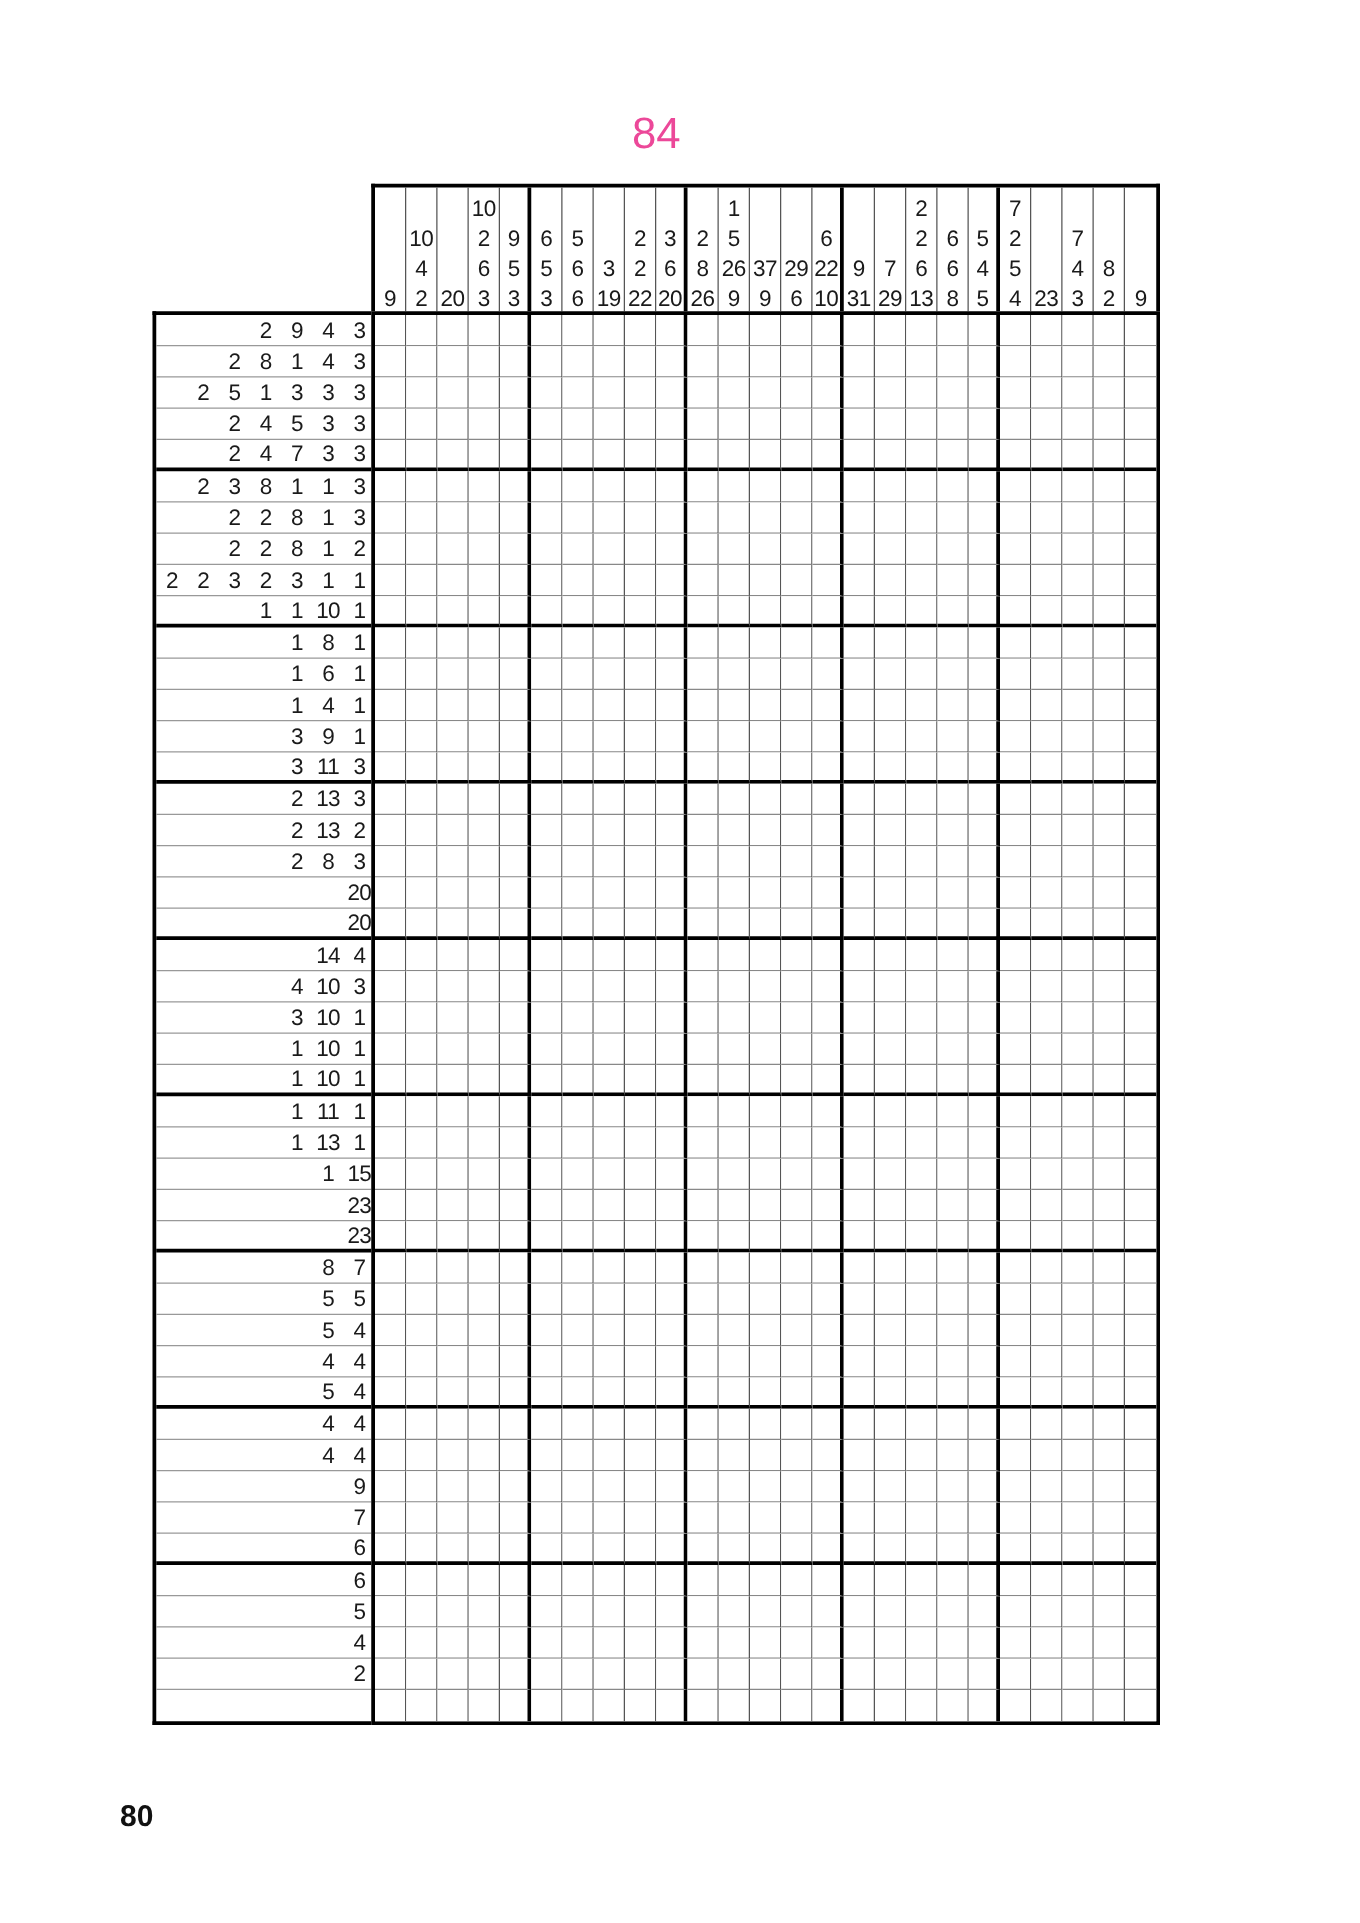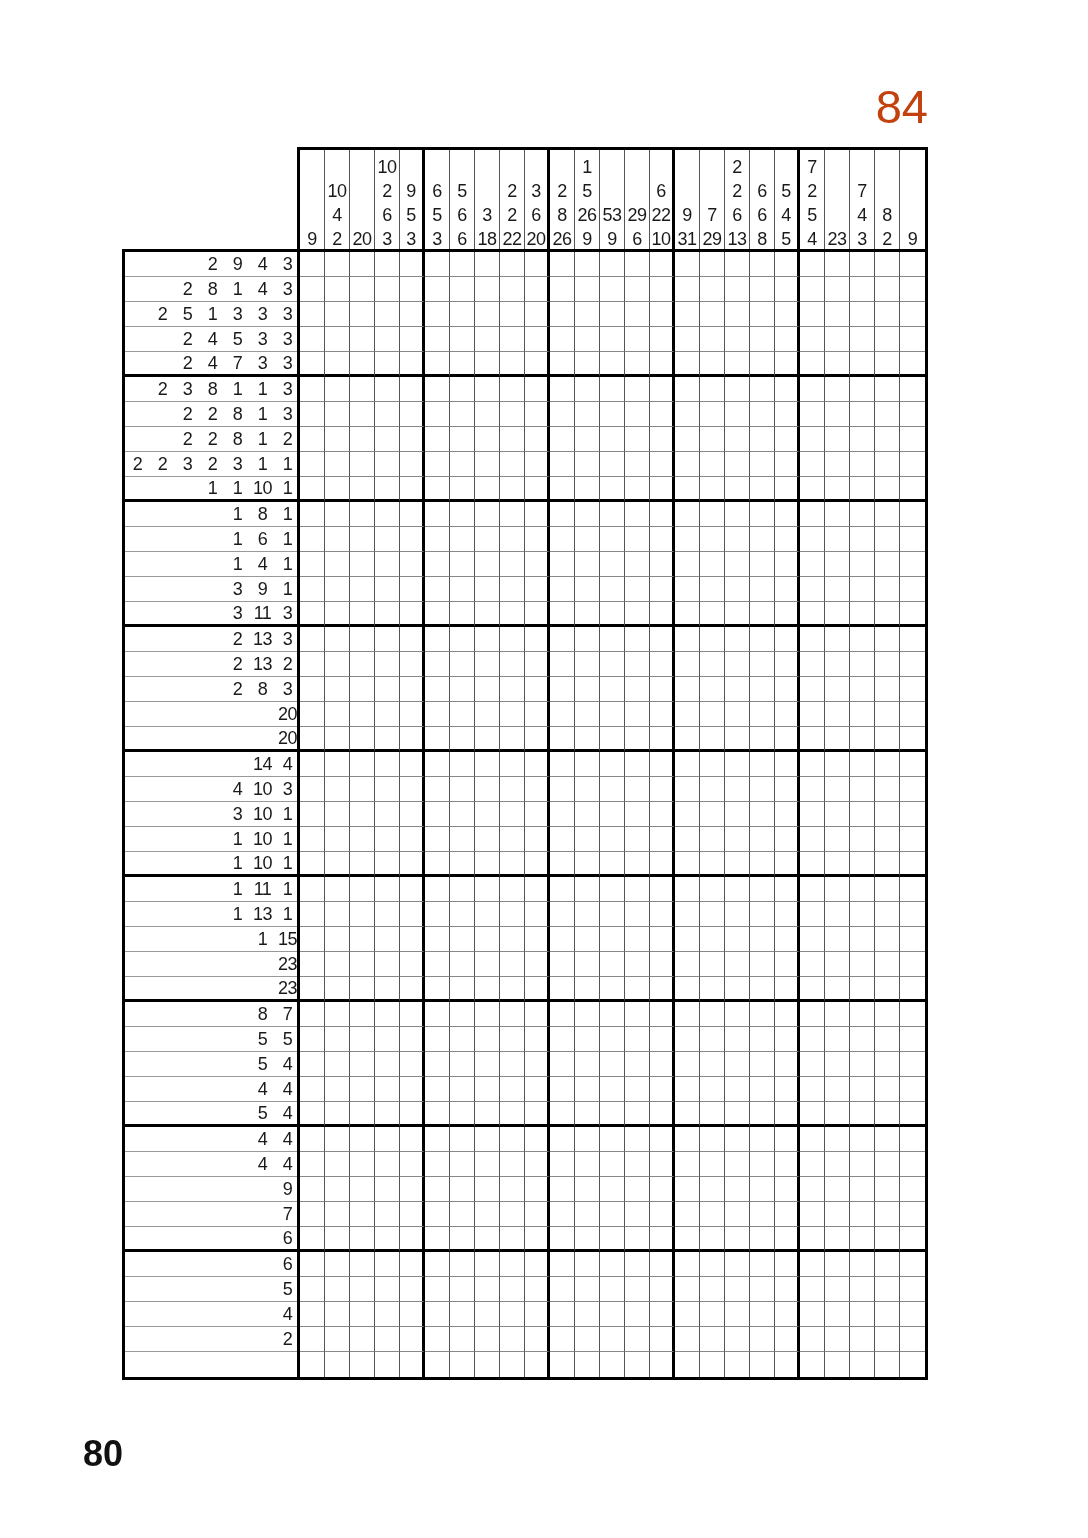--- a/index.html
+++ b/index.html
@@ -6,29 +6,29 @@
   .page{
     position:relative;
     width:1088px;height:1538px;
     background:#ffffff;
     font-family:"Liberation Sans","DejaVu Sans",sans-serif;
     overflow:hidden;
   }
   .title{
     position:absolute;
     left:122px;top:86px;width:806px;
-    text-align:right;
-    font-size:47px;line-height:42px;
+    text-align:center;
+    font-size:35px;line-height:42px;
     font-weight:300;
-    color:#c2410c;
+    color:#ec4899;
   }
   .page-number{
     position:absolute;
-    left:83px;top:1438px;
-    font-size:36px;line-height:32px;
+    left:96px;top:1438px;
+    font-size:24px;line-height:32px;
     font-weight:600;
     color:#111111;
   }
   
   .col-clues{
     position:absolute;
     left:297px;top:147px;
     width:631px;height:105px;
     box-sizing:border-box;
     border:3px solid #000;
@@ -135,21 +135,21 @@
         <div class="col-num">5</div>
         <div class="col-num">3</div>
       </div>
       <div class="col-cell">
         <div class="col-num">5</div>
         <div class="col-num">6</div>
         <div class="col-num">6</div>
       </div>
       <div class="col-cell">
         <div class="col-num">3</div>
-        <div class="col-num">18</div>
+        <div class="col-num">19</div>
       </div>
       <div class="col-cell">
         <div class="col-num">2</div>
         <div class="col-num">2</div>
         <div class="col-num">22</div>
       </div>
       <div class="col-cell bold-r">
         <div class="col-num">3</div>
         <div class="col-num">6</div>
         <div class="col-num">20</div>
@@ -159,21 +159,21 @@
         <div class="col-num">8</div>
         <div class="col-num">26</div>
       </div>
       <div class="col-cell">
         <div class="col-num">1</div>
         <div class="col-num">5</div>
         <div class="col-num">26</div>
         <div class="col-num">9</div>
       </div>
       <div class="col-cell">
-        <div class="col-num">53</div>
+        <div class="col-num">37</div>
         <div class="col-num">9</div>
       </div>
       <div class="col-cell">
         <div class="col-num">29</div>
         <div class="col-num">6</div>
       </div>
       <div class="col-cell bold-r">
         <div class="col-num">6</div>
         <div class="col-num">22</div>
         <div class="col-num">10</div>

